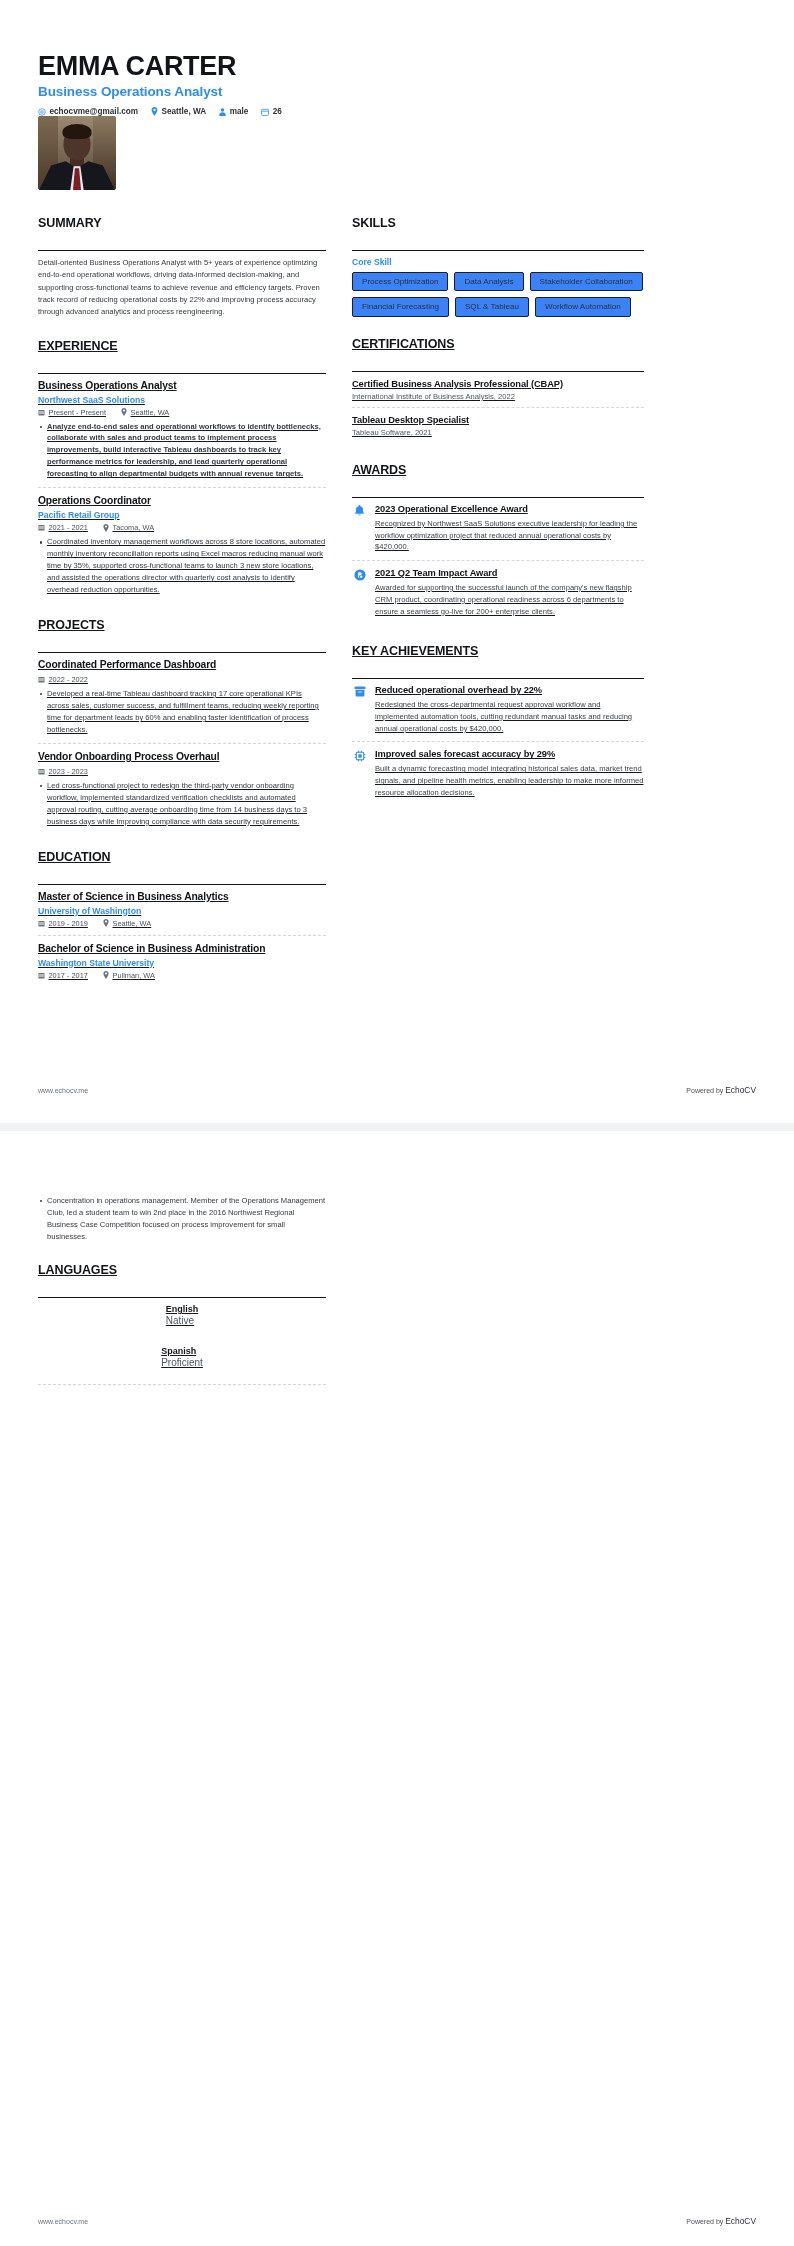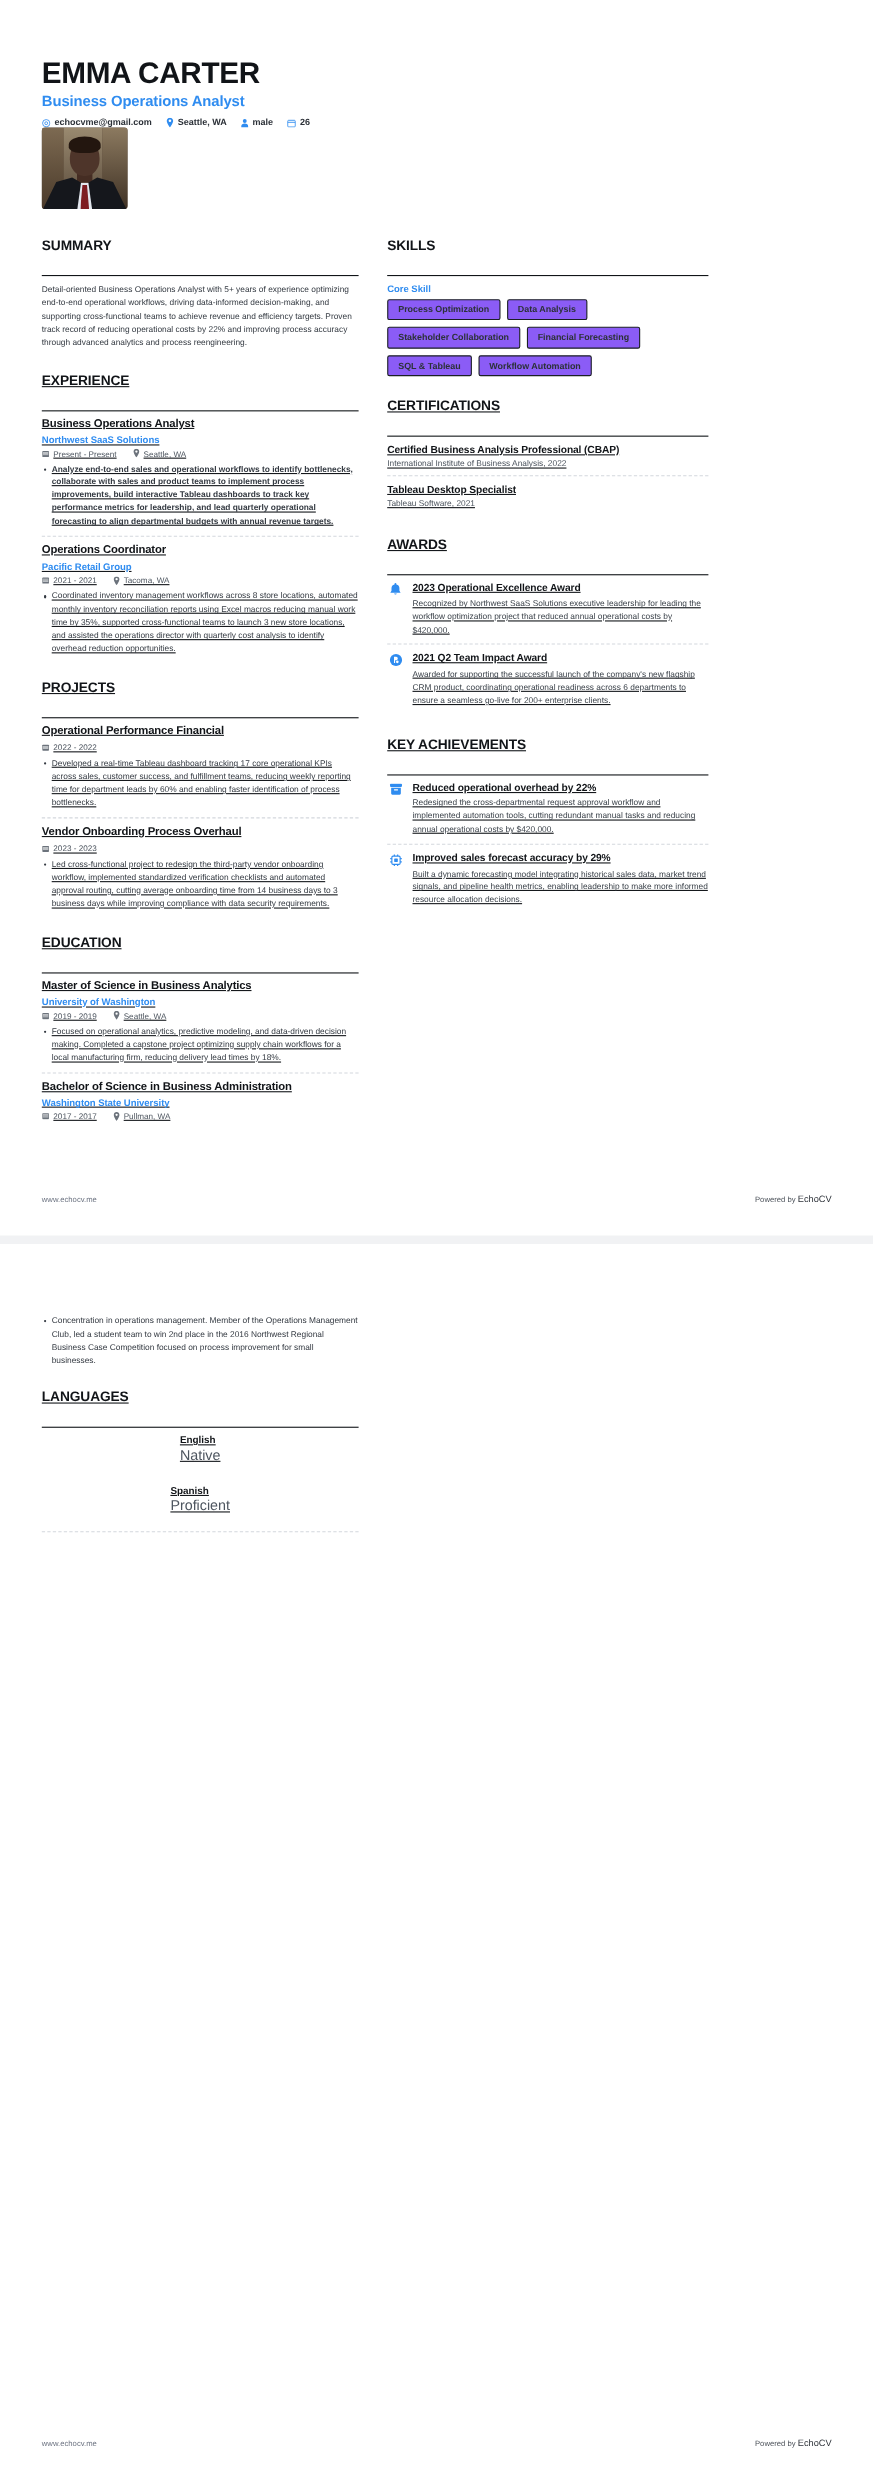--- a/index.html
+++ b/index.html
@@ -167,23 +167,23 @@
     font-weight: 700;
     color: #2f8cf0;
     margin-bottom: 5px;
   }
   .skill-tags { display: flex; flex-wrap: wrap; gap: 6px; }
   .skill-tag {
     border: 1.3px solid #1b1f25;
     border-radius: 2px;
     padding: 4px 9px;
     font-size: 8.1px;
-    font-weight: 700;
+    font-weight: 400;
     color: #2c3138;
-    background: #8b5cf6;
+    background: #3b82f6;
     line-height: 1.15;
   }
 
   
   .cert { padding-bottom: 6px; margin-bottom: 6px; border-bottom: 1px dashed #d3d7dd; }
   .cert:last-child { border-bottom: none; margin-bottom: 0; }
   .cert-name { font-size: 9.3px; font-weight: 700; color: #111418; line-height: 1.3; letter-spacing: -0.1px; }
   .cert-issuer { font-size: 7.6px; color: #4d555f; margin-top: 2px; }
 
   
@@ -204,21 +204,21 @@
   .lang-row {
     display: flex;
     align-items: center;
     gap: 10px;
     padding-bottom: 6px;
     border-bottom: 1px dashed #d3d7dd;
     flex-direction: column;
   }
   .lang-block { flex: none; }
   .lang-name { font-size: 9px; font-weight: 700; color: #111418; }
-  .lang-level { font-size: 13px; color: #4d555f; margin-top: 1px; }
+  .lang-level { font-size: 10px; color: #4d555f; margin-top: 1px; }
   .lang-bar {
     flex: 1;
     height: 7px;
     border-radius: 4px;
     background: #dfe3e9;
     overflow: hidden;
     min-width: 30px;
   }
   .lang-fill { height: 100%; background: #2f8cf0; border-radius: 4px; }
 
@@ -371,21 +371,21 @@
           <ul class="bullets normal">
             <li>Coordinated inventory management workflows across 8 store locations, automated monthly inventory reconciliation reports using Excel macros reducing manual work time by 35%, supported cross-functional teams to launch 3 new store locations, and assisted the operations director with quarterly cost analysis to identify overhead reduction opportunities.</li>
           </ul>
         </div>
       </div>
 
       <div class="section sec-gap-lg">
         <div class="section-title">PROJECTS</div>
 
         <div class="entry">
-          <div class="entry-role">Operational Performance Financial</div>
+          <div class="entry-role">Coordinated Performance Dashboard</div>
           <div class="entry-meta">
             <span class="meta-item">
               <span>
                 <svg width="7" height="7" viewBox="0 0 14 14" fill="#6c737c">
                   <rect x="1" y="2" width="12" height="11" rx="1.2"></rect>
                   <rect x="2.2" y="4.4" width="9.6" height="1" fill="#fff"></rect>
                   <rect x="2.2" y="6.4" width="9.6" height="1" fill="#fff"></rect>
                   <rect x="2.2" y="8.4" width="9.6" height="1" fill="#fff"></rect>
                 </svg>
               </span>
@@ -438,23 +438,20 @@
             </span>
             <span class="meta-item">
               <span>
                 <svg width="6" height="8" viewBox="0 0 12 16" fill="#6c737c">
                   <path d="M6 0C3 0 .8 2.2.8 5.1.8 9 6 16 6 16s5.2-7 5.2-10.9C11.2 2.2 9 0 6 0zm0 7.1a2.1 2.1 0 1 1 0-4.2 2.1 2.1 0 0 1 0 4.2z"></path>
                 </svg>
               </span>
               <span>Seattle, WA</span>
             </span>
           </div>
-          <ul class="bullets normal">
-            <li>Focused on operational analytics, predictive modeling, and data-driven decision making. Completed a capstone project optimizing supply chain workflows for a local manufacturing firm, reducing delivery lead times by 18%.</li>
-          </ul>
         </div>
 
         <div class="entry">
           <div class="entry-role">Bachelor of Science in Business Administration</div>
           <div class="entry-org">Washington State University</div>
           <div class="entry-meta">
             <span class="meta-item">
               <span>
                 <svg width="7" height="7" viewBox="0 0 14 14" fill="#6c737c">
                   <rect x="1" y="2" width="12" height="11" rx="1.2"></rect>

